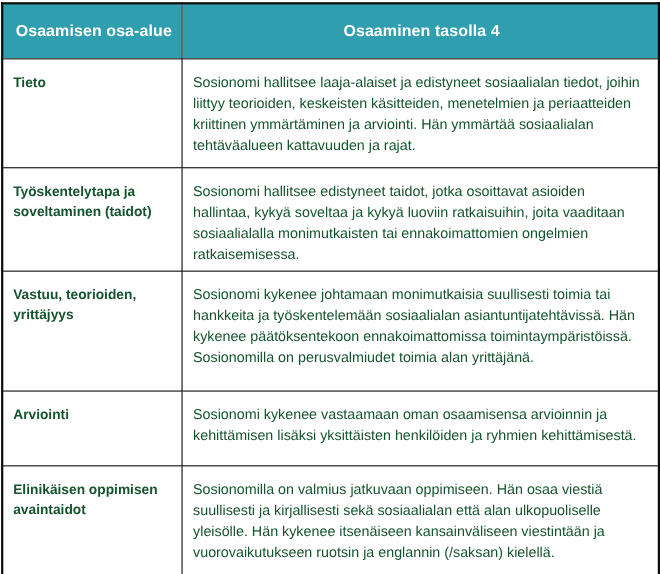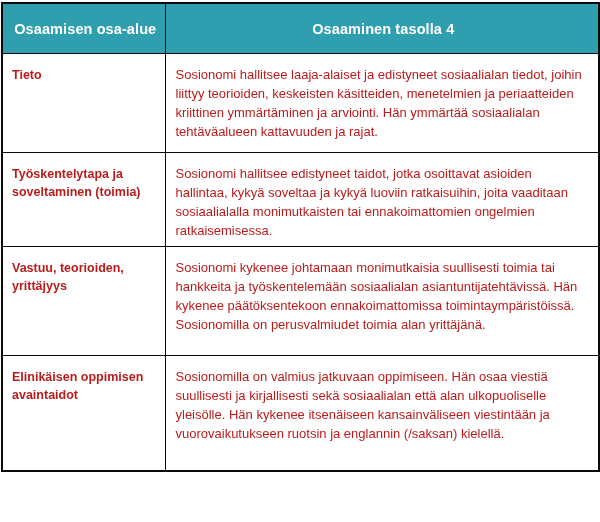--- a/index.html
+++ b/index.html
@@ -34,21 +34,21 @@
     text-align: center;
     vertical-align: middle;
     font-size: 14.5px;
     font-weight: bold;
     height: 50px;
     padding: 2px 6px 0 9px;
     letter-spacing: 0.1px;
   }
   .comp-table td {
     vertical-align: top;
-    color: #b91c1c;
+    color: #14532d;
   }
   td.area-cell {
     font-weight: bold;
     font-size: 12.5px;
     line-height: 18px;
     padding: 12px 10px 6px 9px;
   }
   td.desc-cell {
     font-size: 13px;
     line-height: 19px;
@@ -74,26 +74,30 @@
         <th>Osaamisen osa-alue</th>
         <th>Osaaminen tasolla 4</th>
       </tr>
     </thead>
     <tbody>
       <tr class="row-1">
         <td class="area-cell">Tieto</td>
         <td class="desc-cell">Sosionomi hallitsee laaja-alaiset ja edistyneet sosiaalialan tiedot, joihin liittyy teorioiden, keskeisten käsitteiden, menetelmien ja periaatteiden kriittinen ymmärtäminen ja arviointi. Hän ymmärtää sosiaalialan tehtäväalueen kattavuuden ja rajat.</td>
       </tr>
       <tr class="row-2">
-        <td class="area-cell">Työskentelytapa ja soveltaminen (toimia)</td>
+        <td class="area-cell">Työskentelytapa ja soveltaminen (taidot)</td>
         <td class="desc-cell">Sosionomi hallitsee edistyneet taidot, jotka osoittavat asioiden hallintaa, kykyä soveltaa ja kykyä luoviin ratkaisuihin, joita vaaditaan sosiaalialalla monimutkaisten tai ennakoimattomien ongelmien ratkaisemisessa.</td>
       </tr>
       <tr class="row-3">
         <td class="area-cell">Vastuu, teorioiden, yrittäjyys</td>
         <td class="desc-cell">Sosionomi kykenee johtamaan monimutkaisia suullisesti toimia tai hankkeita ja työskentelemään sosiaalialan asiantuntijatehtävissä. Hän kykenee päätöksentekoon ennakoimattomissa toimintaympäristöissä. Sosionomilla on perusvalmiudet toimia alan yrittäjänä.</td>
+      </tr>
+      <tr class="row-4">
+        <td class="area-cell">Arviointi</td>
+        <td class="desc-cell">Sosionomi kykenee vastaamaan oman osaamisensa arvioinnin ja kehittämisen lisäksi yksittäisten henkilöiden ja ryhmien kehittämisestä.</td>
       </tr>
       <tr class="row-5">
         <td class="area-cell">Elinikäisen oppimisen avaintaidot</td>
         <td class="desc-cell">Sosionomilla on valmius jatkuvaan oppimiseen. Hän osaa viestiä suullisesti ja kirjallisesti sekä sosiaalialan että alan ulkopuoliselle yleisölle. Hän kykenee itsenäiseen kansainväliseen viestintään ja vuorovaikutukseen ruotsin ja englannin (/saksan) kielellä.</td>
       </tr>
     </tbody>
   </table>
 </div>
 
 </body></html>

